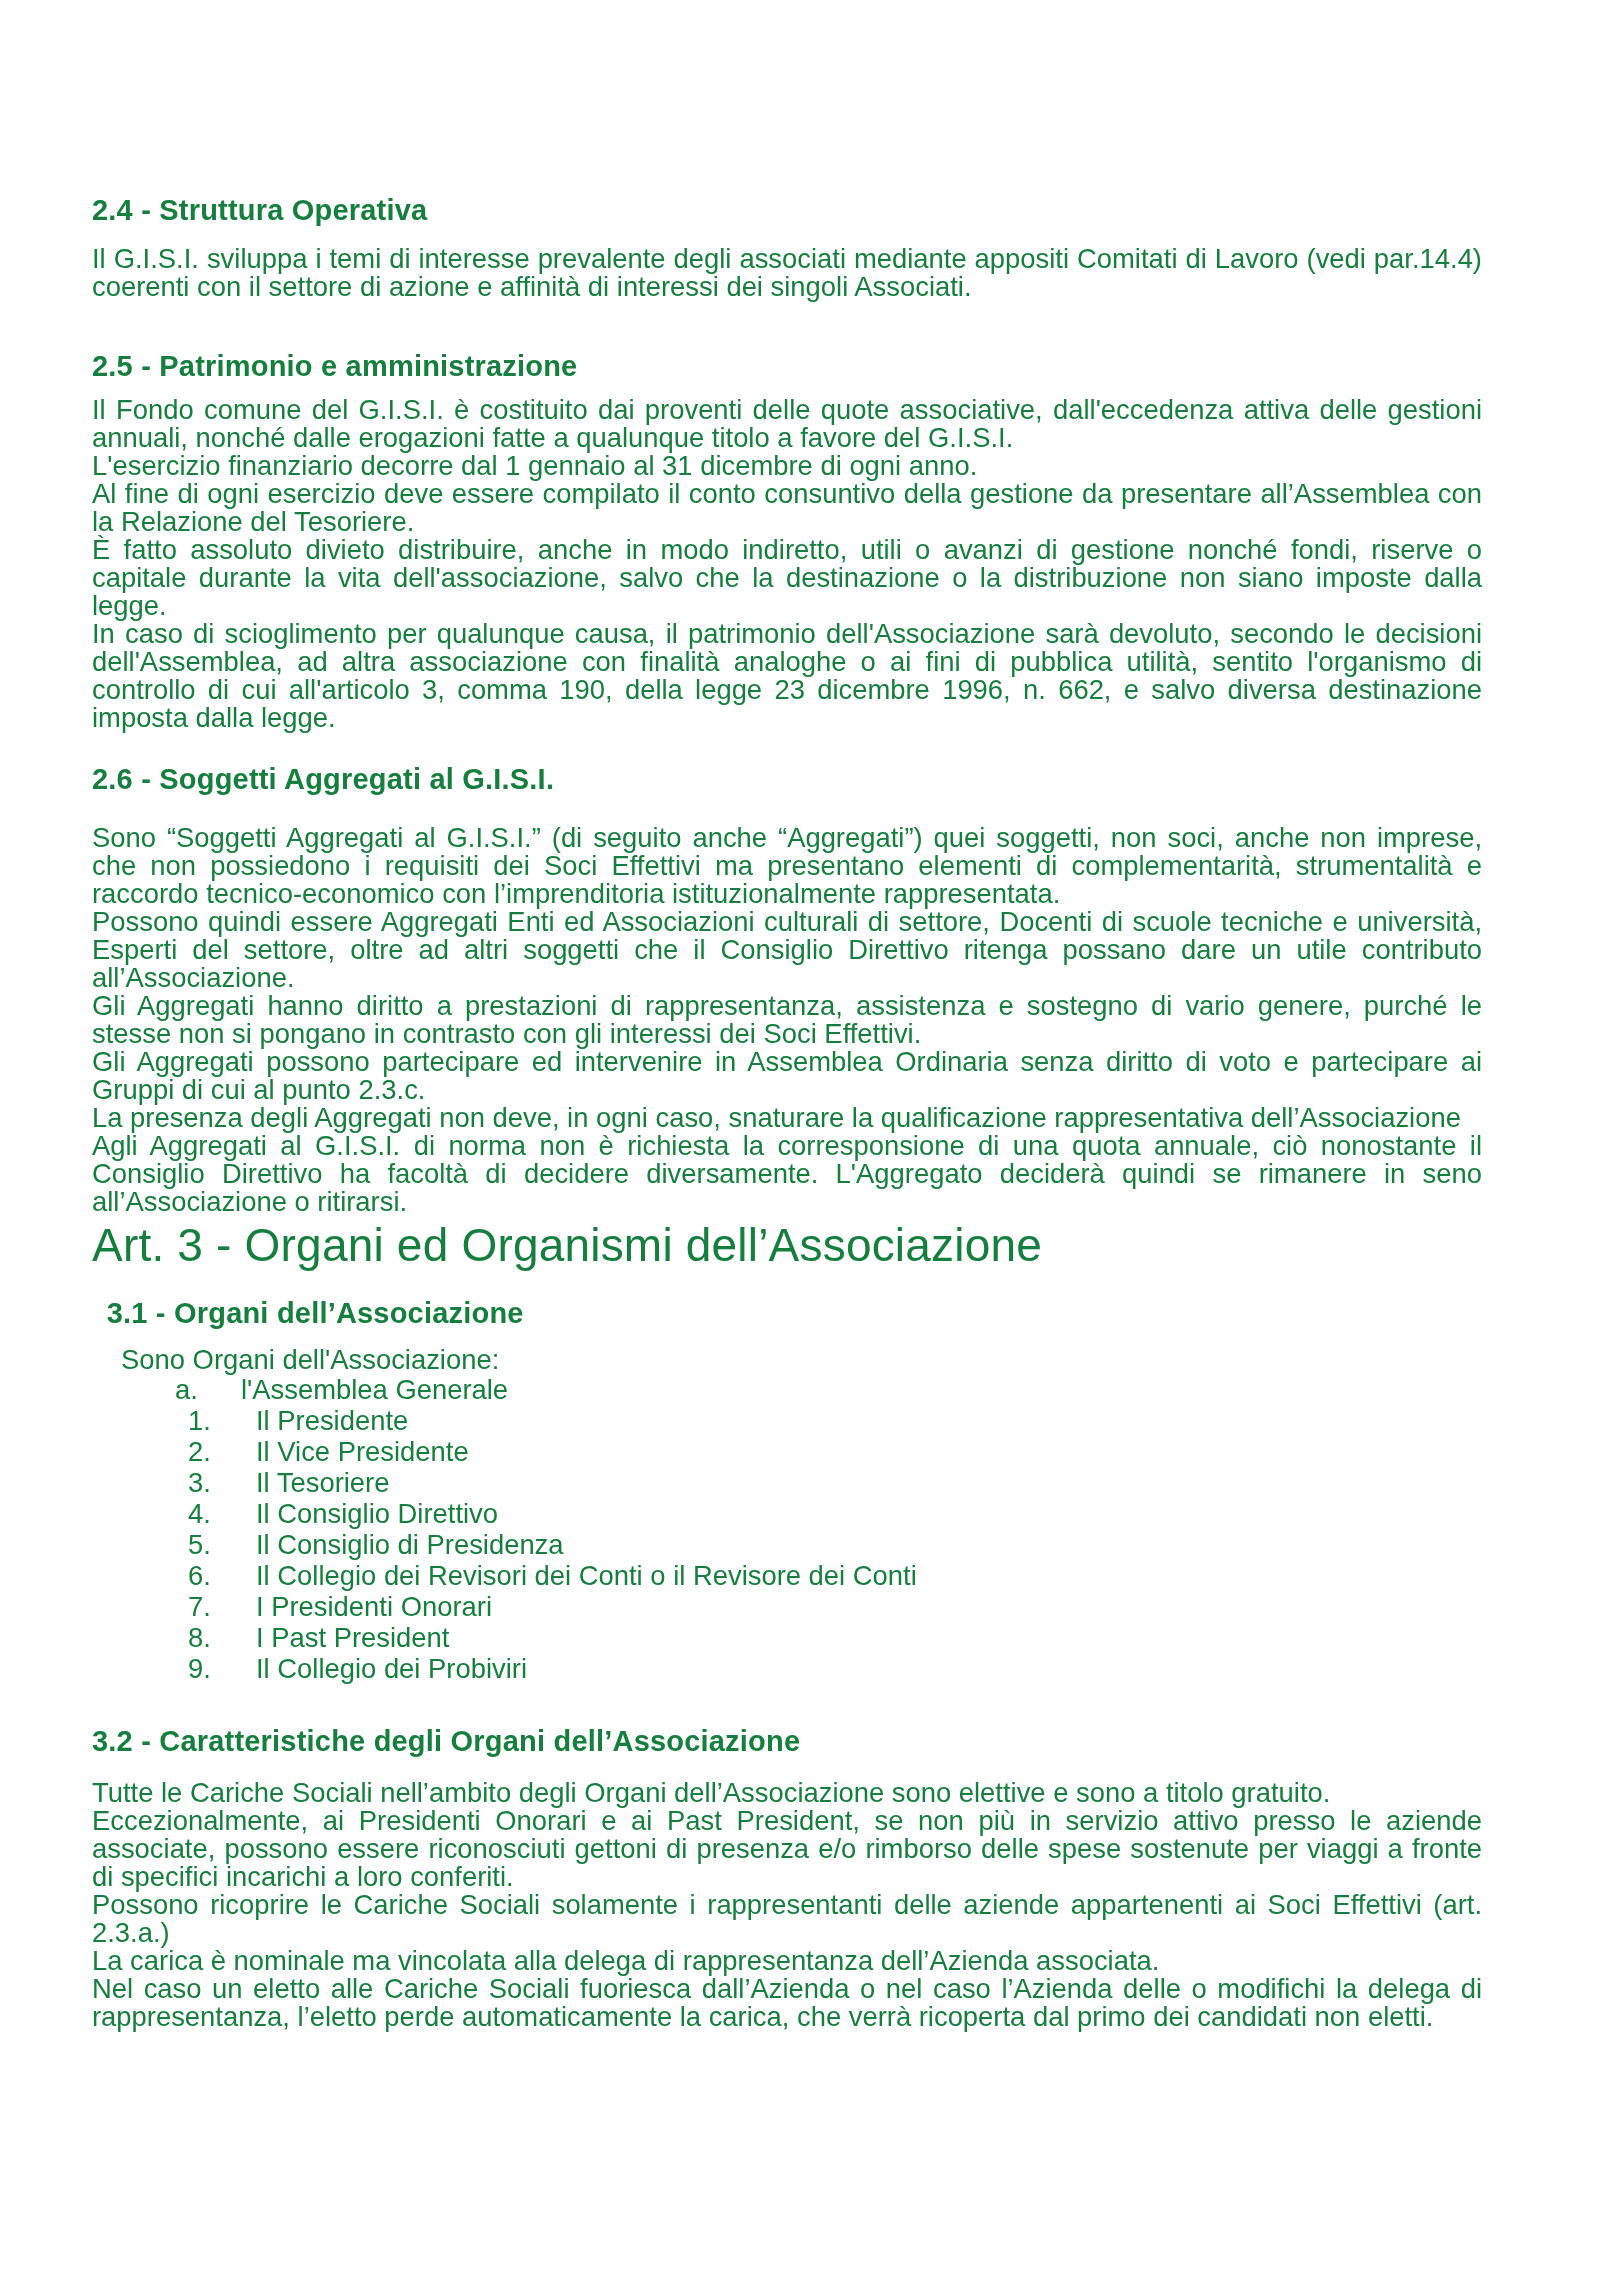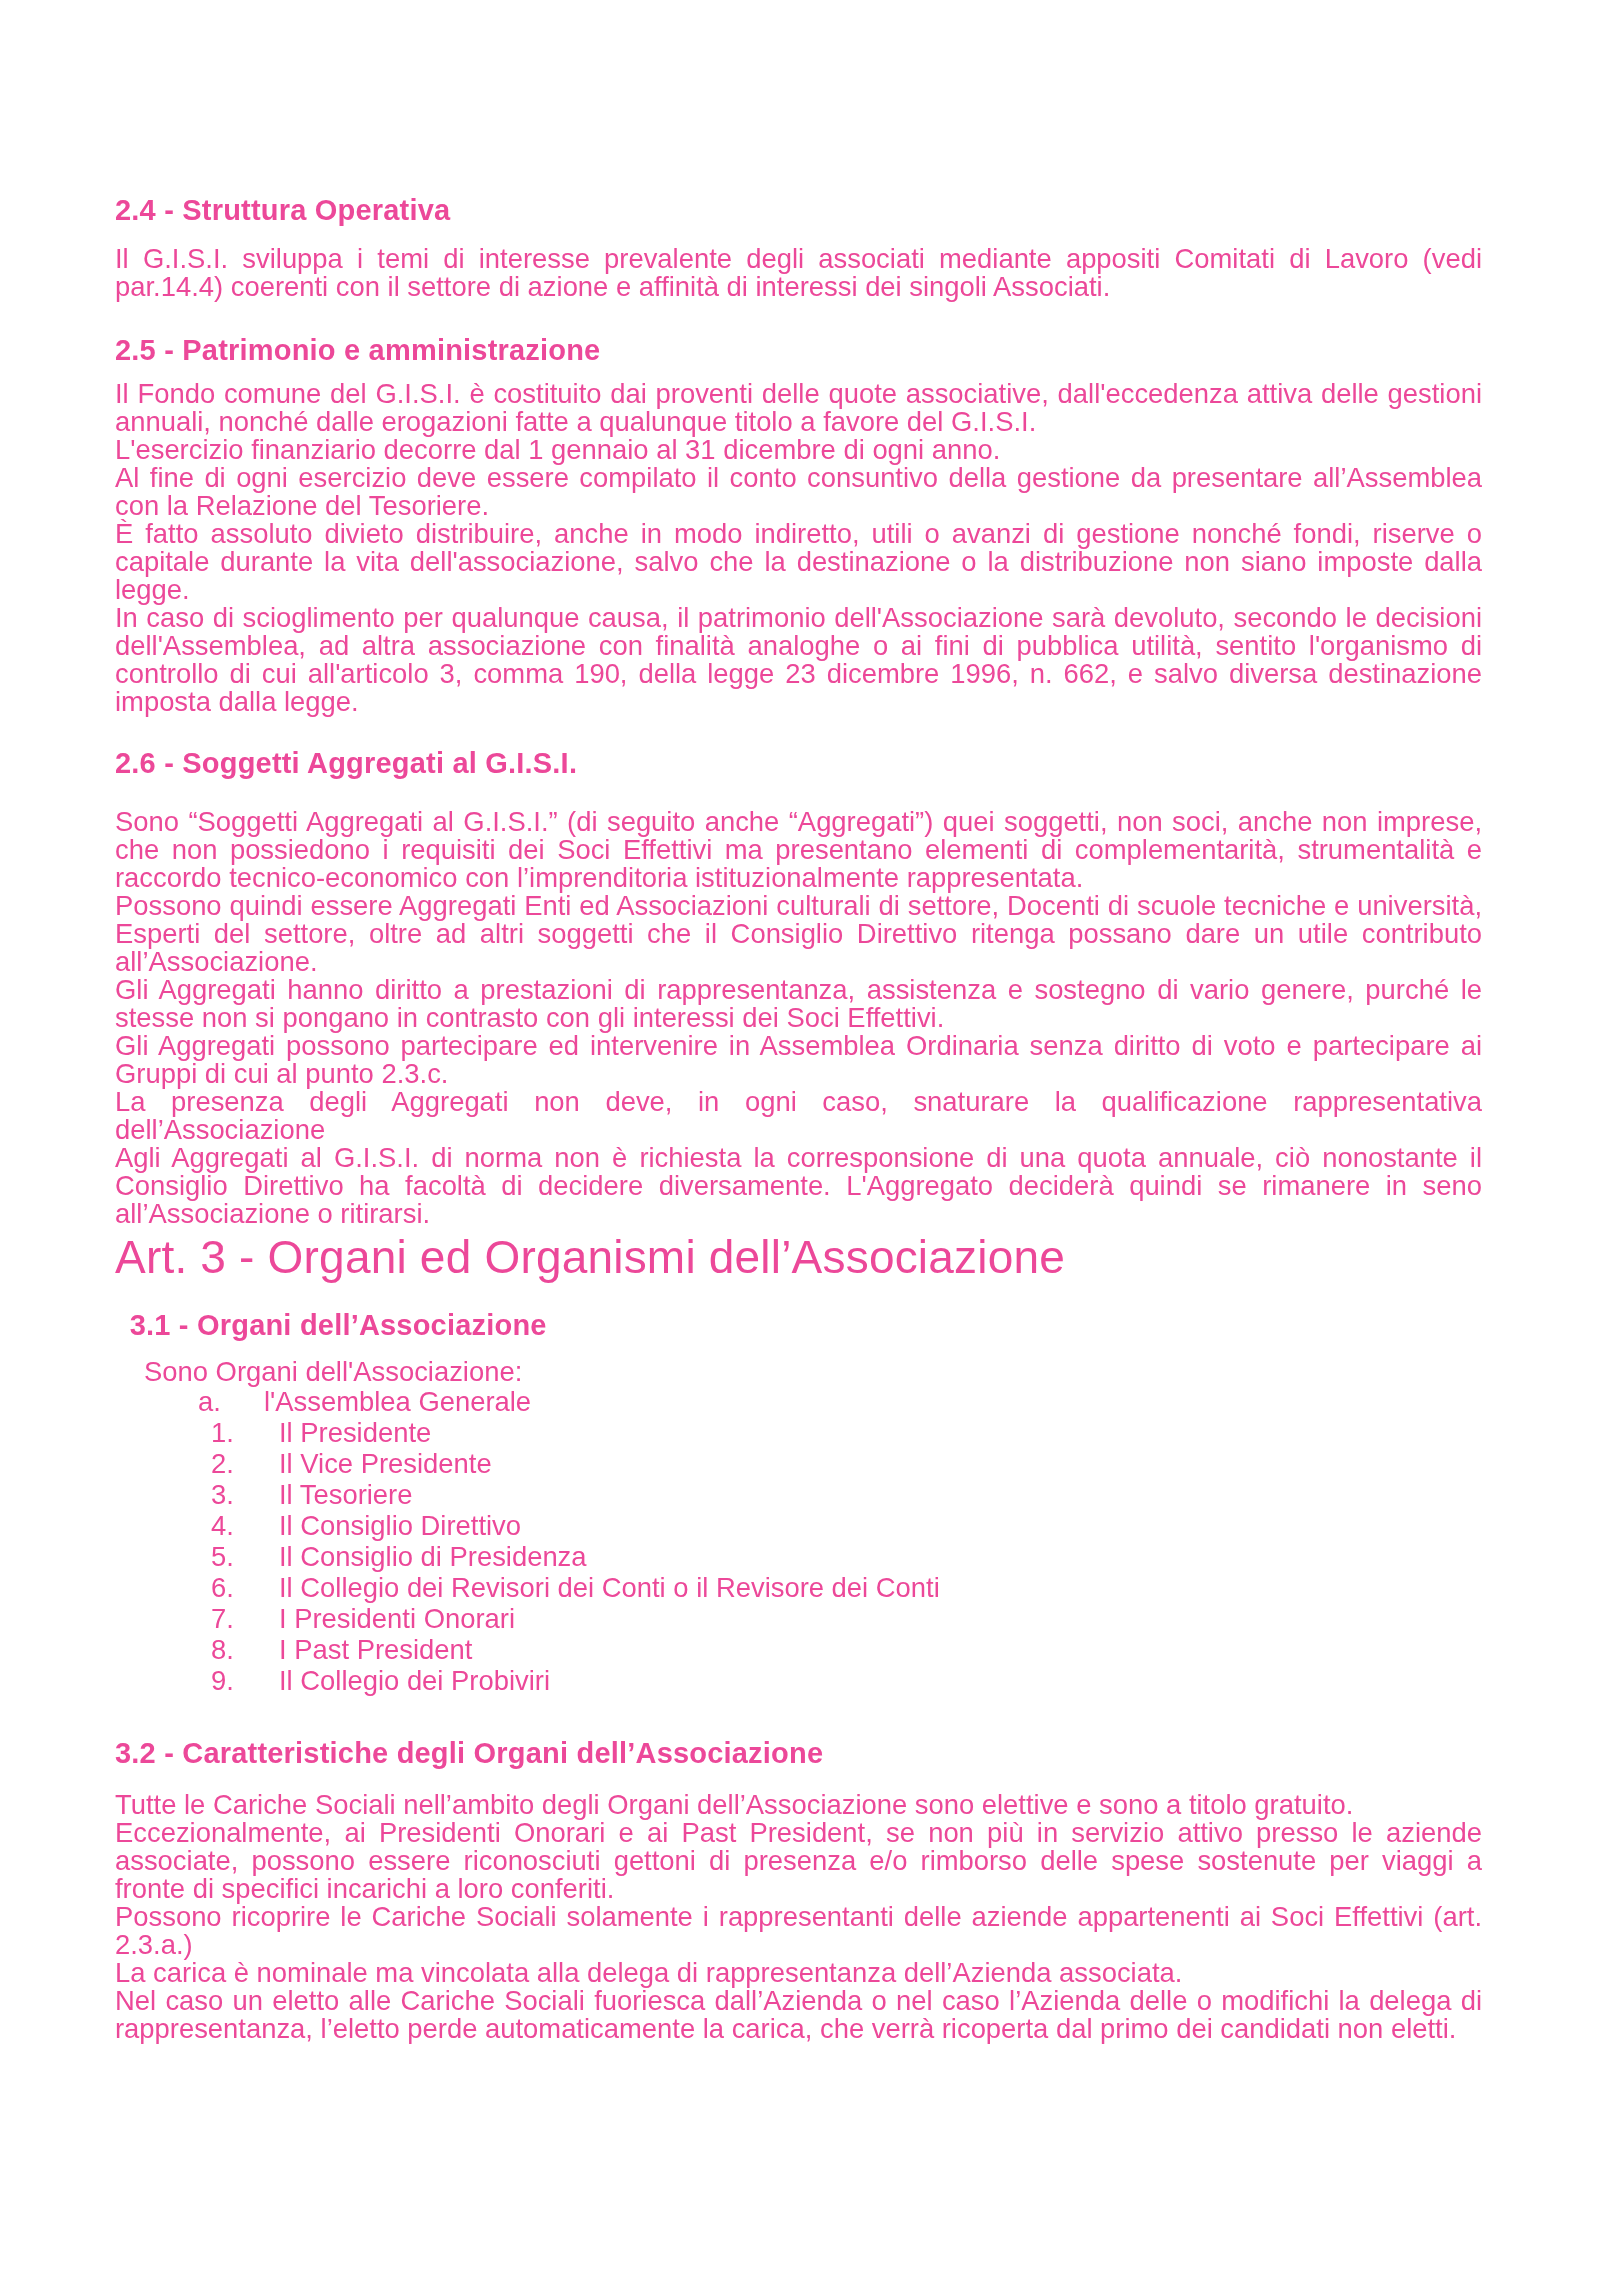--- a/index.html
+++ b/index.html
@@ -5,23 +5,23 @@
   html, body {
     margin: 0;
     padding: 0;
     background: #ffffff;
   }
   .page {
     position: relative;
     width: 1621px;
     height: 2293px;
     box-sizing: border-box;
-    padding: 194px 139px 0 115px;
+    padding: 194px 139px 0 92px;
     background: #ffffff;
-    color: #ec4899;
+    color: #15803d;
     font-family: "Liberation Sans", "DejaVu Sans", sans-serif;
     overflow: hidden;
   }
   h1, h2, p { margin: 0; }
   h2.sec {
     font-size: 29px;
     line-height: 33px;
     font-weight: bold;
     letter-spacing: 0.2px;
   }
@@ -31,21 +31,21 @@
     font-weight: normal;
     letter-spacing: 0.2px;
   }
   p.body {
     font-size: 27.4px;
     line-height: 28px;
     text-align: justify;
   }
   
   .h-24 { margin-bottom: 17.6px; }
-  .h-25 { margin-top: 33px; margin-bottom: 13.7px; }
+  .h-25 { margin-top: 49px; margin-bottom: 13.7px; }
   .h-26 { margin-top: 31px; margin-bottom: 27.4px; }
   .h-art3 { margin-top: 9.8px; }
   .h-31 { margin-top: 31px; padding-left: 14.7px; }
   .intro { margin-top: 15.7px; padding-left: 29px; text-align: left; }
   .h-32 { margin-top: 41px; margin-bottom: 21px; }
   .org-list { font-size: 27.4px; line-height: 31px; }
   .org-row { display: flex; }
   .org-row .marker {
     flex: 0 0 auto;
     box-sizing: border-box;

